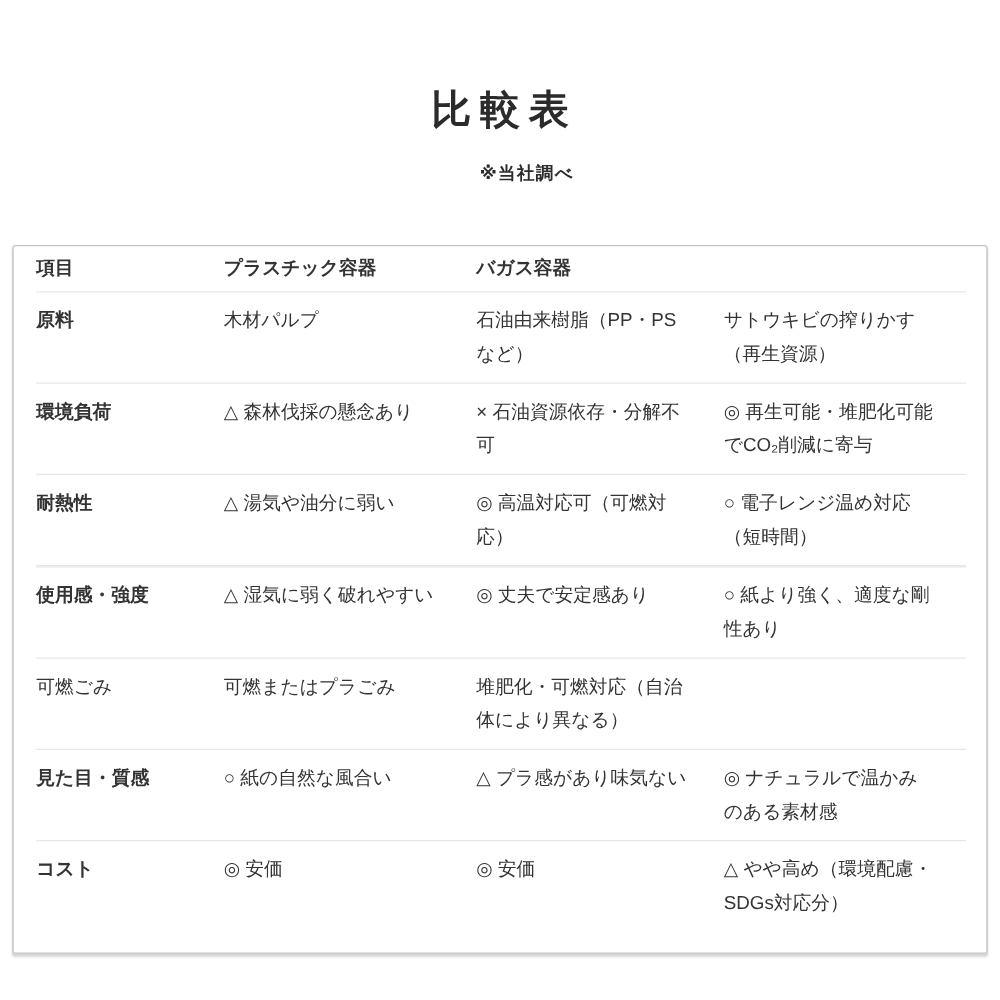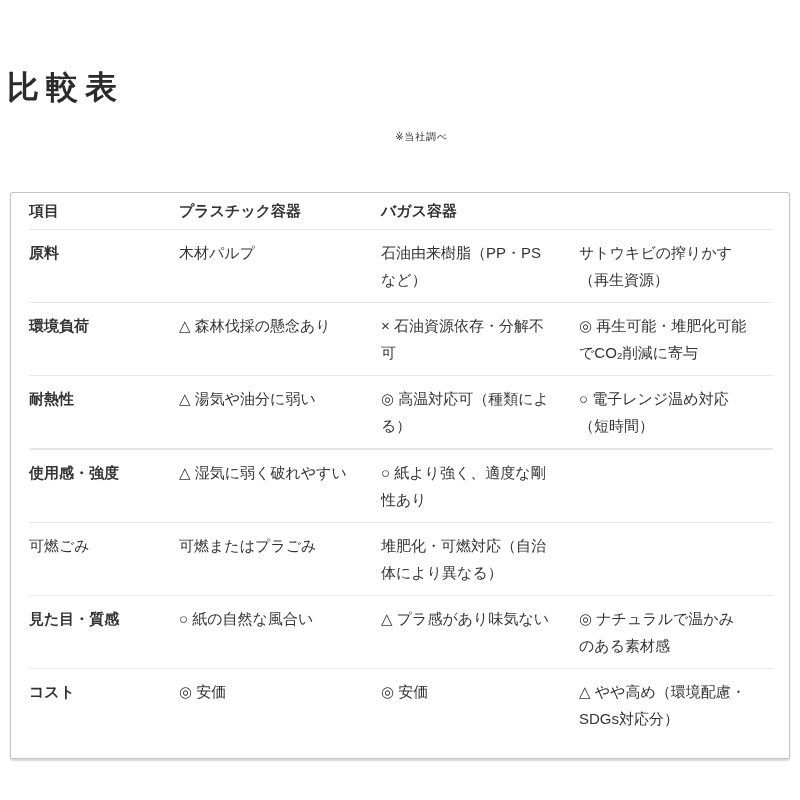--- a/index.html
+++ b/index.html
@@ -13,32 +13,32 @@
     -webkit-font-smoothing: antialiased;
   }
   .page {
     width: 800px;
     height: 800px;
     overflow: hidden;
     background: #ffffff;
   }
   .page-title {
     margin: 66px 0 0 0;
-    text-align: left;
+    text-align: center;
     font-size: 32px;
     font-weight: 700;
     letter-spacing: 0.22em;
     text-indent: 0.22em; 
     color: #2b2b2b;
   }
   .page-note {
     margin: 20px 0 0 0;
     text-align: center;
-    font-size: 10px;
-    font-weight: 400;
+    font-size: 14px;
+    font-weight: 700;
     letter-spacing: 0.08em;
     color: #2b2b2b;
     padding-left: 43px;
   }
   .comparison-table {
     margin: 48px 10px 0 10px;
     border: 1px solid #c4c4c4;
     border-radius: 2px;
     background: #ffffff;
     box-shadow: 0 2px 2px rgba(0, 0, 0, 0.16);
@@ -104,32 +104,33 @@
       <div class="t-cell">△ 森林伐採の懸念あり</div>
       <div class="t-cell">× 石油資源依存・分解不可</div>
       <div class="t-cell">◎ 再生可能・堆肥化可能でCO₂削減に寄与</div>
     </div>
 
     <div class="divider"></div>
 
     <div class="t-row">
       <div class="t-cell label">耐熱性</div>
       <div class="t-cell">△ 湯気や油分に弱い</div>
-      <div class="t-cell">◎ 高温対応可（種類による）</div>
+      <div class="t-cell">◎ 高温対応可（可燃対応）</div>
       <div class="t-cell">○ 電子レンジ温め対応（短時間）</div>
     </div>
 
     <div class="divider"></div>
 
 
     <div class="divider"></div>
 
     <div class="t-row">
       <div class="t-cell label">使用感・強度</div>
       <div class="t-cell">△ 湿気に弱く破れやすい</div>
+      <div class="t-cell">◎ 丈夫で安定感あり</div>
       <div class="t-cell">○ 紙より強く、適度な剛性あり</div>
     </div>
 
     <div class="divider"></div>
 
     <div class="t-row">
       <div class="t-cell">可燃ごみ</div>
       <div class="t-cell">可燃またはプラごみ</div>
       <div class="t-cell">堆肥化・可燃対応（自治体により異なる）</div>
     </div>

